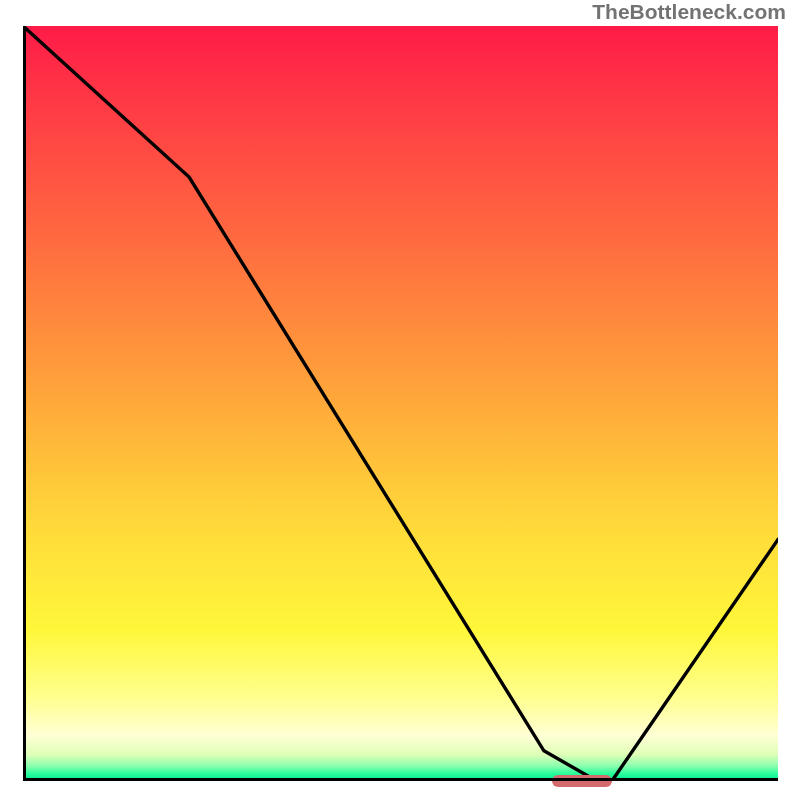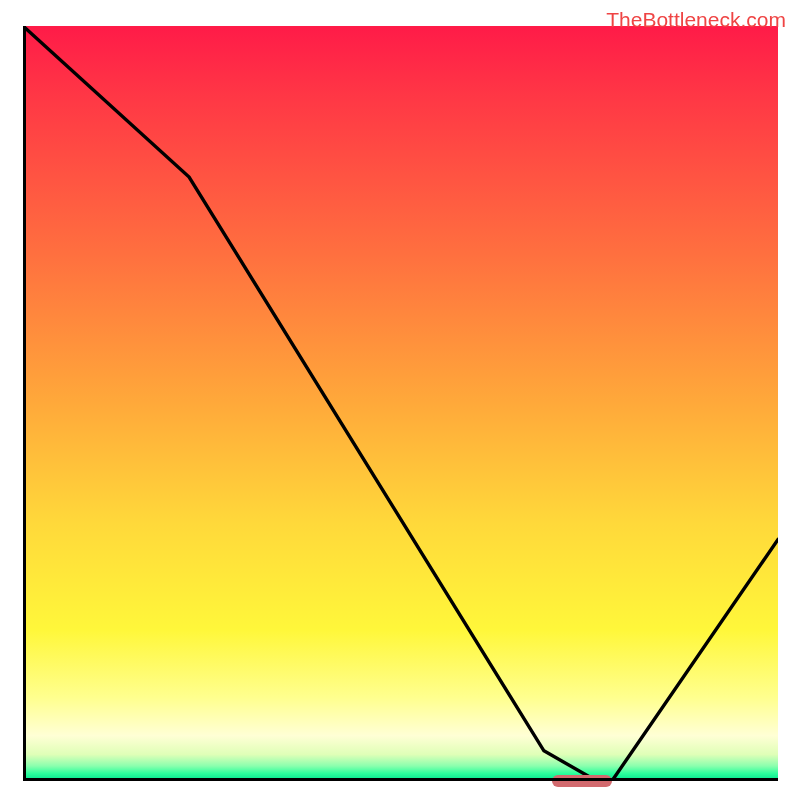--- a/index.html
+++ b/index.html
@@ -10,25 +10,25 @@
     background: #ffffff;
     font-family: Arial, Helvetica, sans-serif;
   }
   .container {
     position: relative;
     width: 800px;
     height: 800px;
   }
   .attribution {
     position: absolute;
-    top: 8px;
+    top: 0;
     right: 14px;
     font-size: 21px;
-    font-weight: normal;
-    color: #ef4444;
+    font-weight: bold;
+    color: #737373;
     z-index: 5;
   }
   .plot {
     position: absolute;
     left: 23px;
     top: 26px;
     width: 755px;
     height: 755px;
   }
   .gradient {

